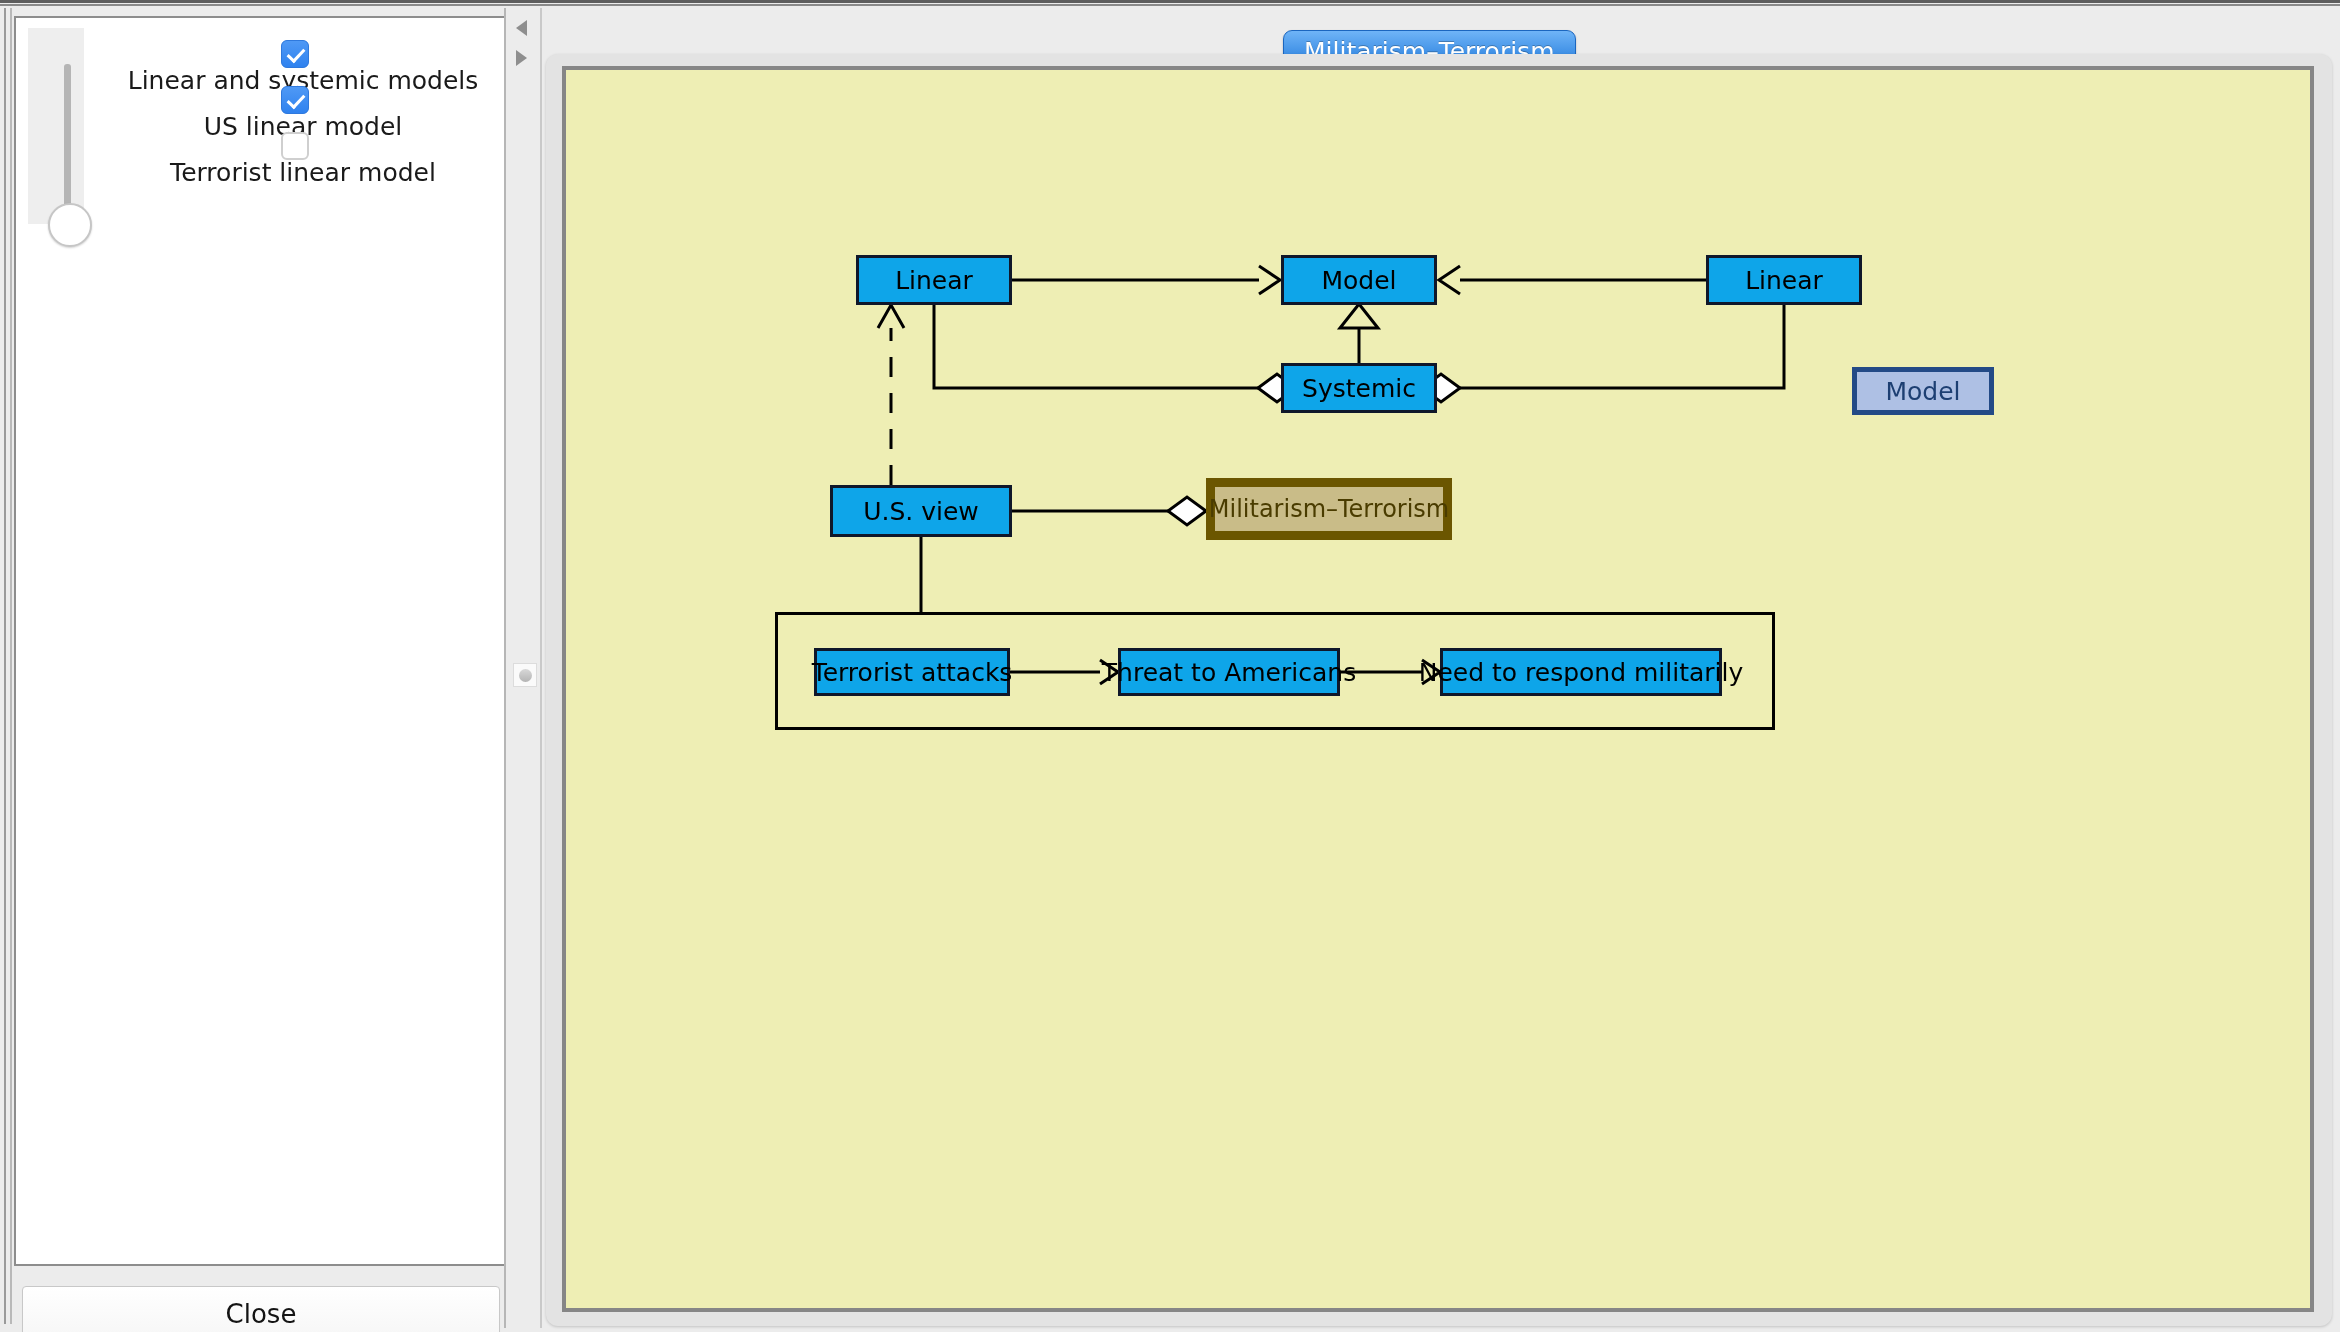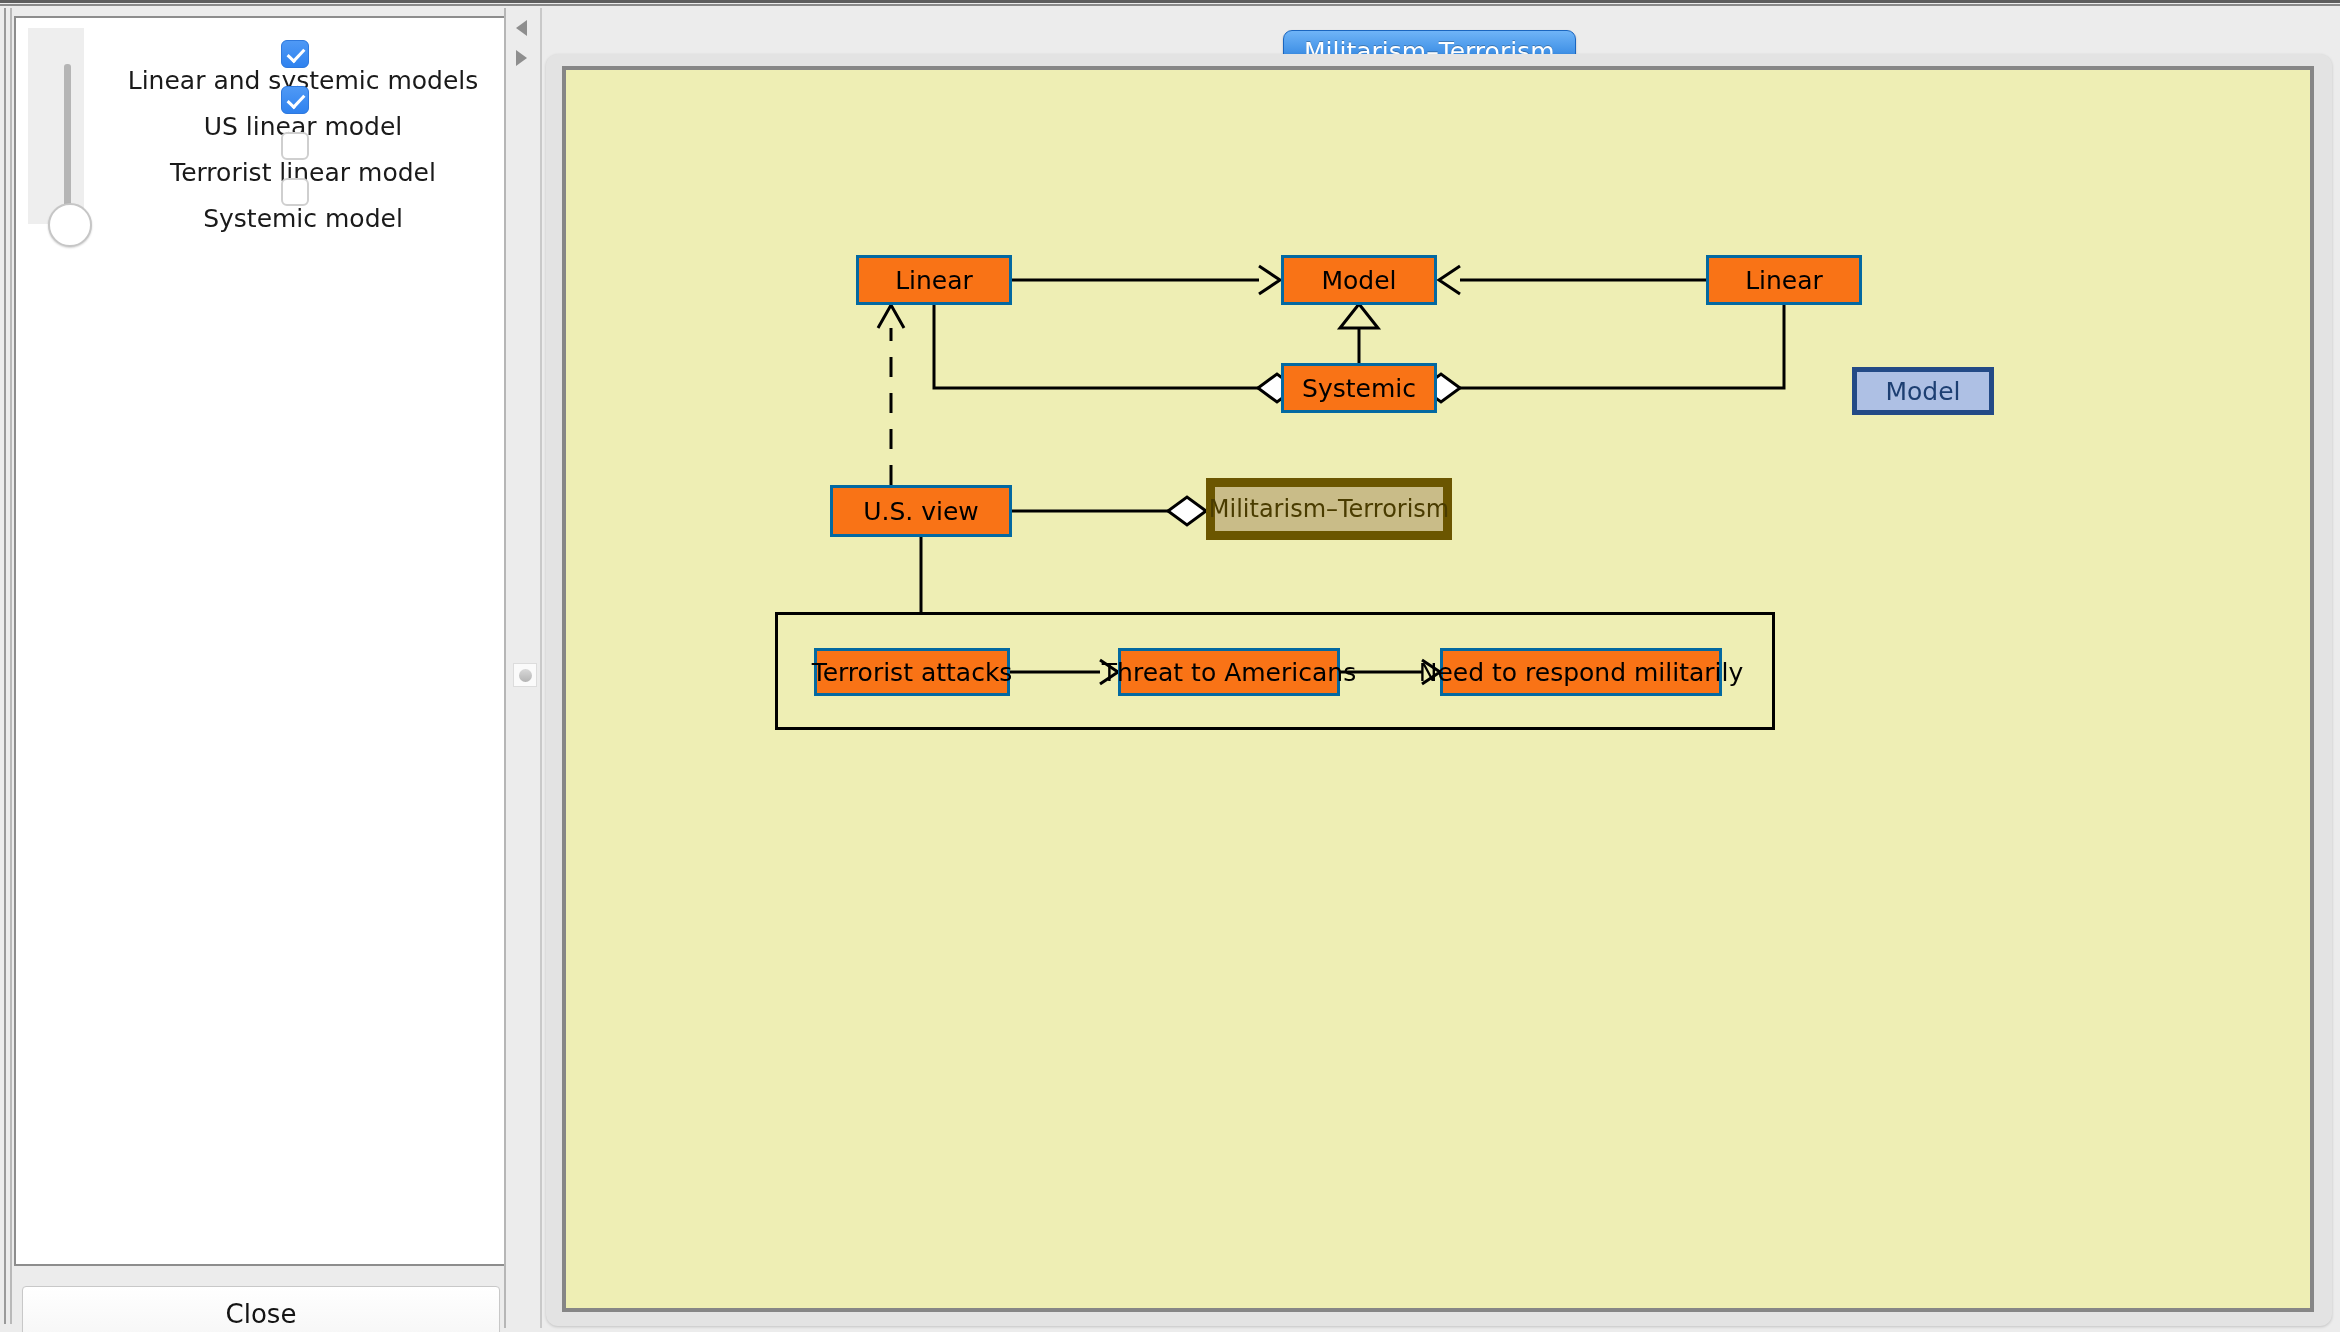--- a/index.html
+++ b/index.html
@@ -247,22 +247,22 @@
     left: 0; top: 0;
   }
 
   
   .node {
     position: absolute;
     box-sizing: border-box;
     display: flex;
     align-items: center;
     justify-content: center;
-    background: #f97316;
-    border: 3px solid #0369a1;
+    background: #0ea5e9;
+    border: 3px solid #0f172a;
     color: #000000;
     font-size: 25px;
     white-space: nowrap;
   }
   .node.selected {
     background: #c9bc88;
     border: 9px solid #6b5600;
     color: #4a3c00;
   }
   .node.legend {
@@ -301,24 +301,20 @@
           <div class="cb-label">Linear and systemic models</div>
         </div>
         <div class="cb-row">
           <div class="cb-box on"></div>
           <div class="cb-label">US linear model</div>
         </div>
         <div class="cb-row">
           <div class="cb-box off"></div>
           <div class="cb-label">Terrorist linear model</div>
         </div>
-        <div class="cb-row">
-          <div class="cb-box off"></div>
-          <div class="cb-label">Systemic model</div>
-        </div>
       </div>
     </div>
 
     <div id="close-button">Close</div>
   </div>
 
   <div id="splitter">
     <div class="split-line" id="split-line-a"></div>
     <div class="split-line" id="split-line-b"></div>
     <div class="split-arrow" id="split-arrow-left"></div>

